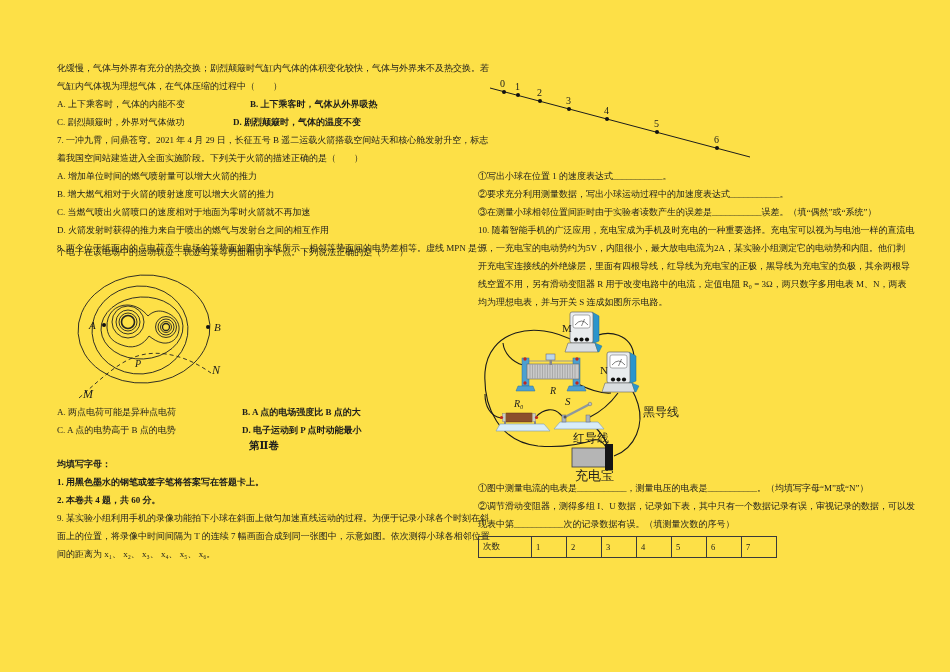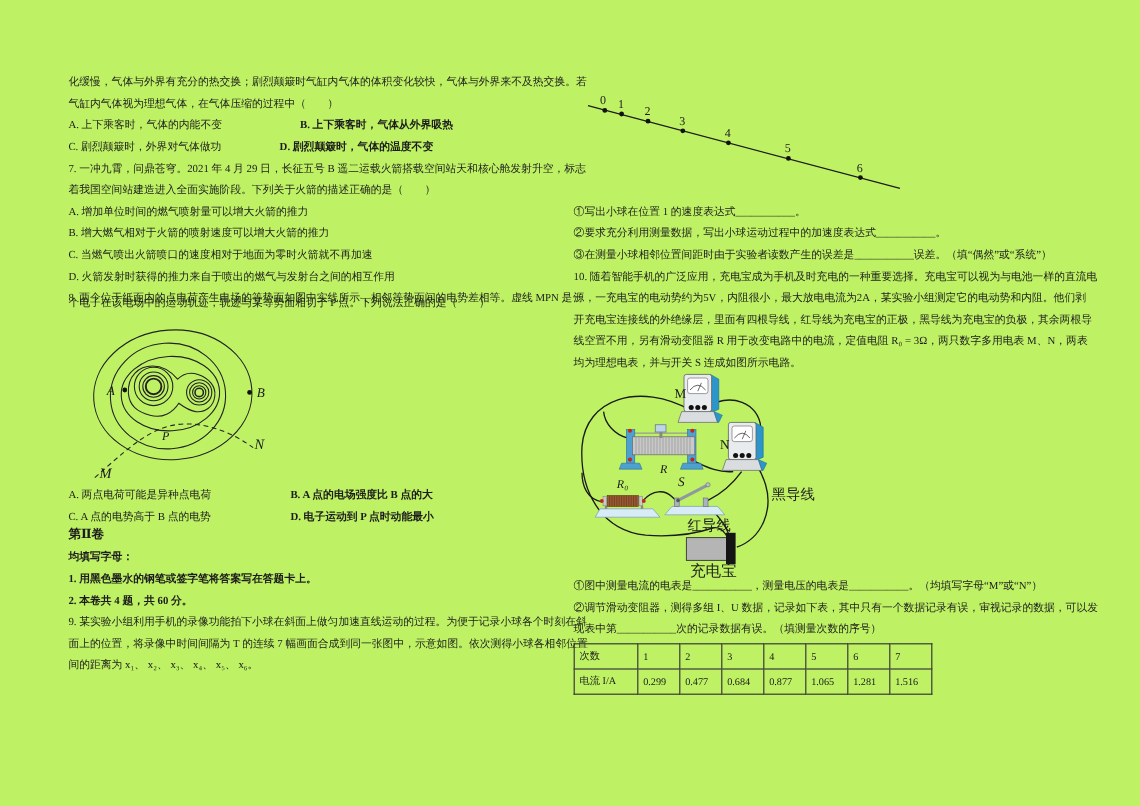--- a/index.html
+++ b/index.html
@@ -1,27 +1,27 @@
 <!DOCTYPE html>
 <html><head>
 <meta charset="utf-8">
 <style>
   html,body{margin:0;padding:0;background:#888;}
   .page{
-    position:relative;width:950px;height:672px;background:#bef264;
+    position:relative;width:950px;height:672px;background:#fde047;
     font-family:"Liberation Serif","DejaVu Serif",serif;
     color:#1c1c1c;font-size:9px;overflow:hidden;margin:0 auto;
   }
   .col{position:absolute;top:62px;}
   .col-left{left:57px;width:414px;}
   .col-right{left:478px;width:416px;}
   .ln{position:absolute;left:0;width:100%;white-space:nowrap;line-height:12px;}
   .j{text-align:justify;-moz-text-align-last:justify;text-align-last:justify;}
   .b{font-weight:bold;}
-  .ctr{font-weight:bold;font-size:10.5px;}
+  .ctr{text-align:center;font-weight:bold;font-size:10.5px;}
   .optrow{position:absolute;left:0;width:100%;white-space:nowrap;line-height:12px;}
   .opt2{position:absolute;white-space:nowrap;font-weight:bold;}
   .fig{position:absolute;}
   .dtable{position:absolute;border-collapse:collapse;font-size:8.5px;color:#1c1c1c;padding-left:48px;}
   .dtable td{border:1px solid #3a3a3a;height:20px;padding:0 4px;vertical-align:middle;}
   .dtable td.c0{width:44px;}
   .dtable td.cn{width:26px;}
   svg text{font-family:"Liberation Serif","DejaVu Serif",serif;fill:#1c1c1c;}
 </style>
 </head>
@@ -267,26 +267,16 @@
           <tr>
         <td class="c0">次数</td>
         <td class="cn">1</td>
         <td class="cn">2</td>
         <td class="cn">3</td>
         <td class="cn">4</td>
         <td class="cn">5</td>
         <td class="cn">6</td>
         <td class="cn">7</td>
       </tr>
-      <tr>
-        <td class="c0">电流 I/A</td>
-        <td class="cn">0.299</td>
-        <td class="cn">0.477</td>
-        <td class="cn">0.684</td>
-        <td class="cn">0.877</td>
-        <td class="cn">1.065</td>
-        <td class="cn">1.281</td>
-        <td class="cn">1.516</td>
-      </tr>
     </tbody>
       </table>
   </div>
 </div>
 
 </body></html>

